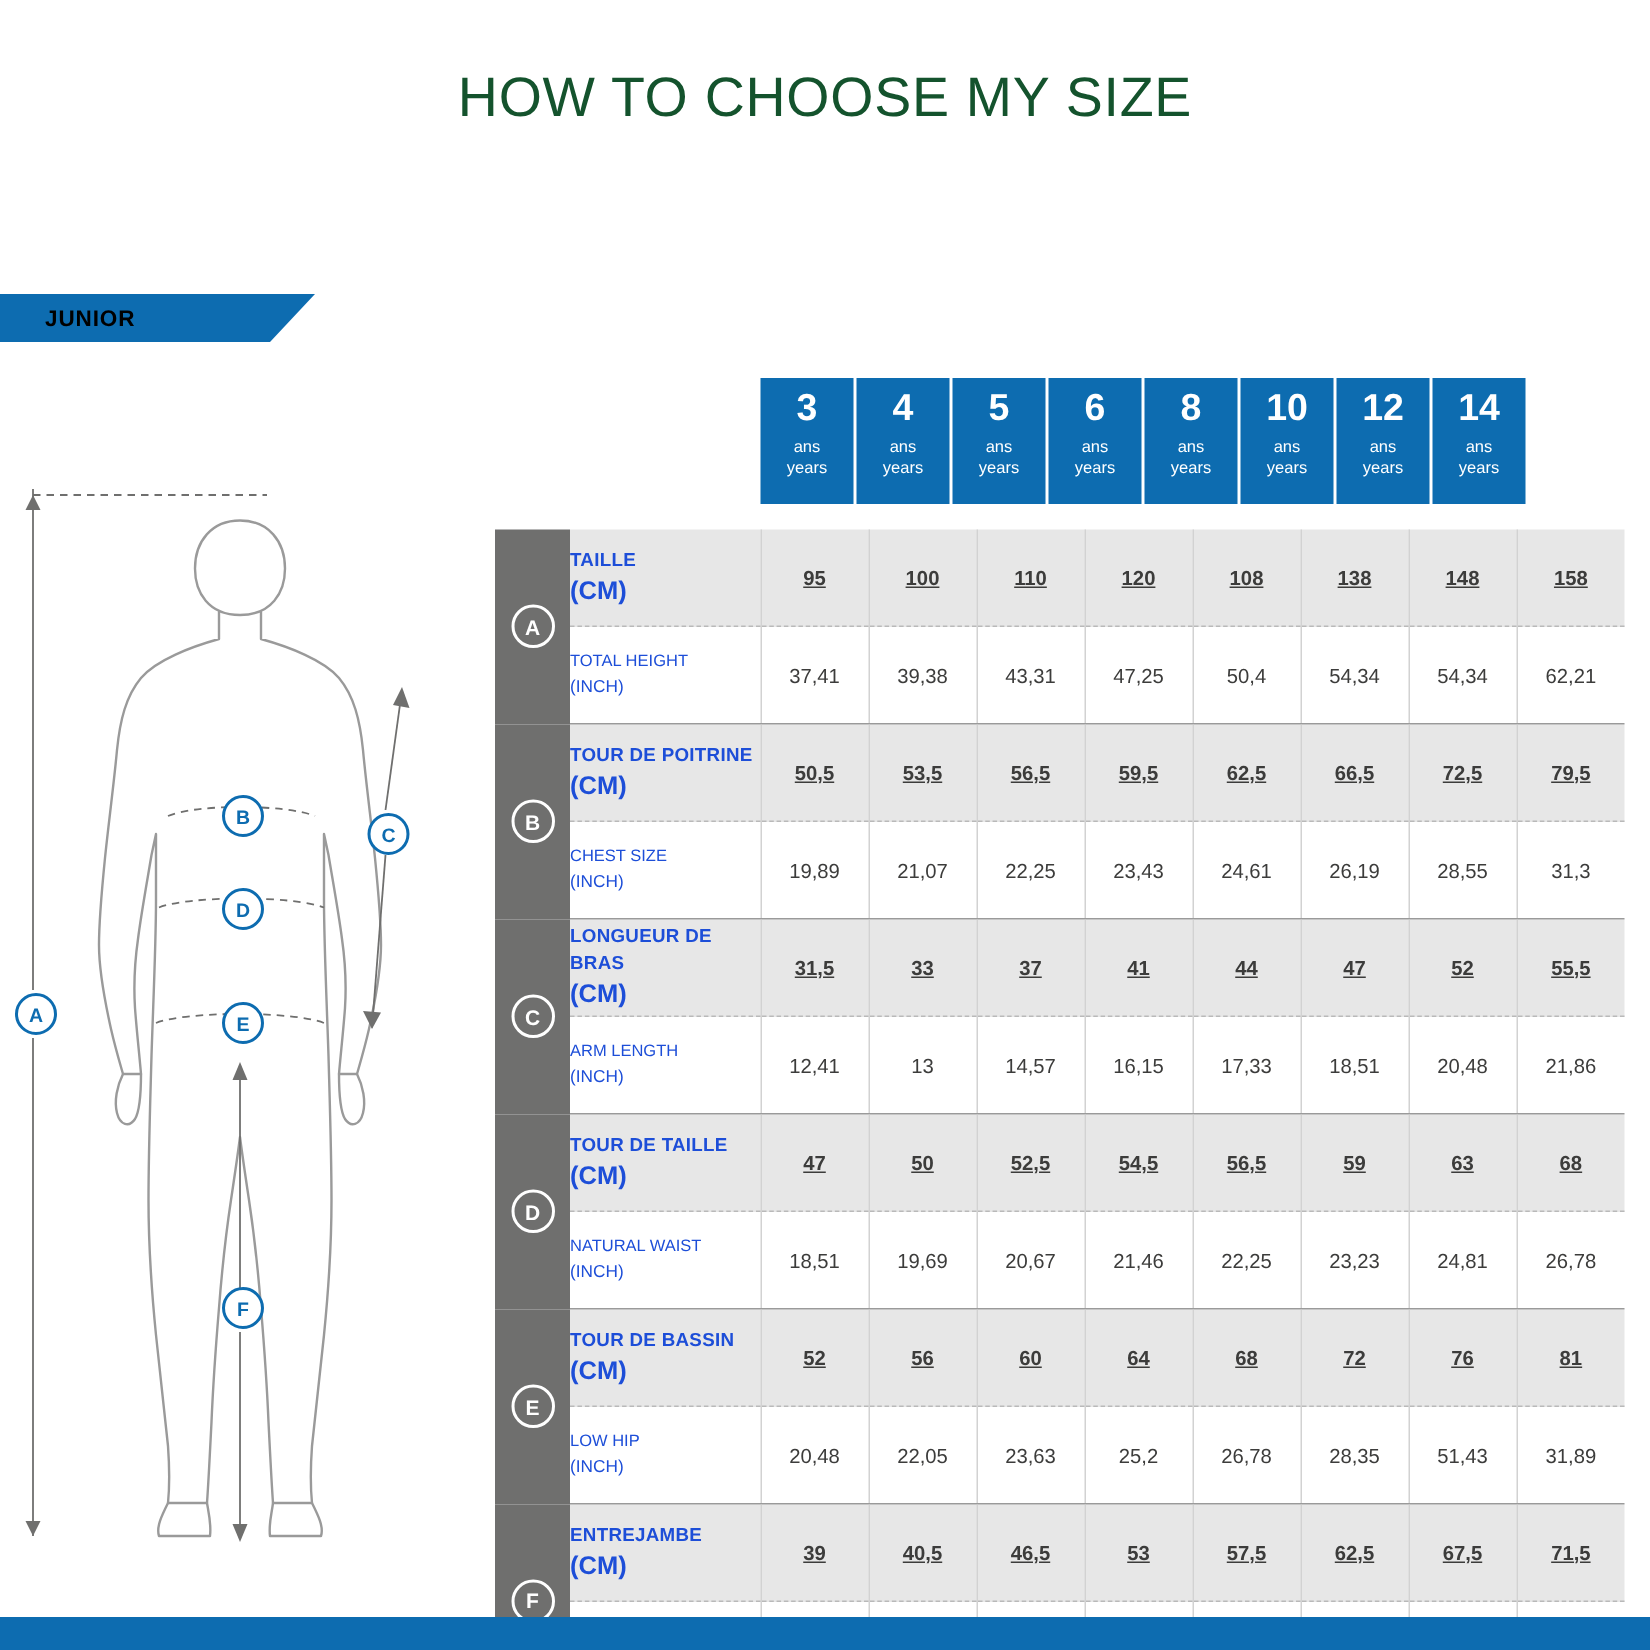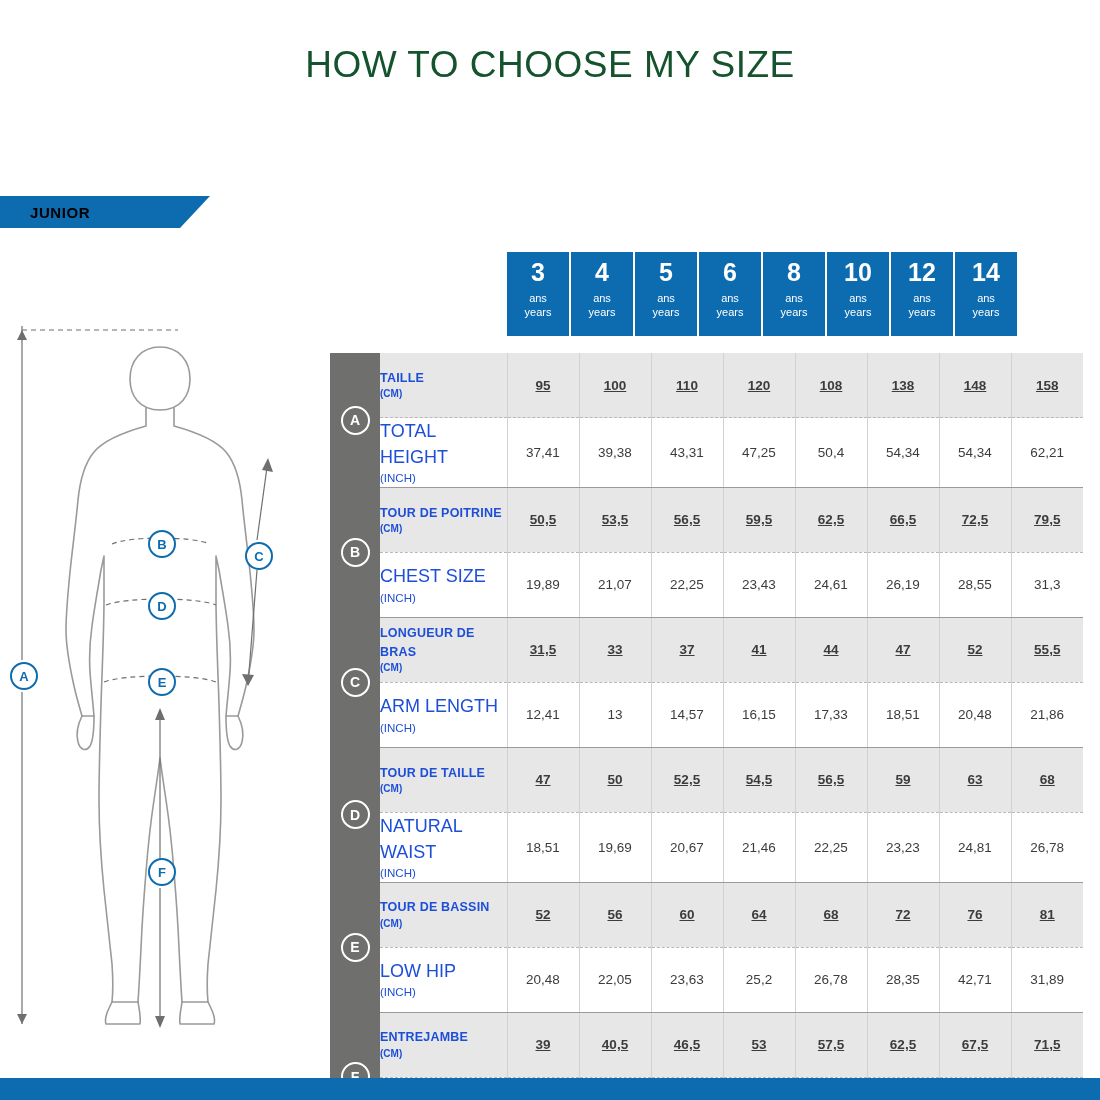--- a/index.html
+++ b/index.html
@@ -170,22 +170,22 @@
     background: #6f6f6e;
   }
 
   .lbl {
     padding-left: 18px;
     font-size: 12.5px;
     line-height: 1.45;
     color: #1d4ed8;
   }
   .row-cm .lbl .l1 { font-weight: bold; font-size: 12.5px; letter-spacing: 0.2px; }
-  .row-cm .lbl .l2 { font-weight: bold; font-size: 10px; }
-  .row-inch .lbl .l1 { font-weight: normal; font-size: 18px; }
+  .row-cm .lbl .l2 { font-weight: bold; font-size: 17px; }
+  .row-inch .lbl .l1 { font-weight: normal; font-size: 11px; }
   .row-inch .lbl .l2 { font-weight: normal; font-size: 11.5px; }
 
   .val {
     text-align: center;
     font-size: 13.5px;
     color: #3c3c3b;
   }
   .row-cm .val { font-weight: bold; text-decoration: underline; }
   .row-inch .val { font-weight: normal; }
 
@@ -426,21 +426,21 @@
           <td class="lbl lbl-cell">
             <div class="l1">LOW HIP</div>
             <div class="l2">(INCH)</div>
           </td>
           <td class="val">20,48</td>
           <td class="val">22,05</td>
           <td class="val">23,63</td>
           <td class="val">25,2</td>
           <td class="val">26,78</td>
           <td class="val">28,35</td>
-          <td class="val">42,71</td>
+          <td class="val">51,43</td>
           <td class="val">31,89</td>
         </tr>
         <tr class="row-cm">
           <td class="letter-cell" rowspan="2"><span class="letter-badge">F</span></td>
           <td class="lbl lbl-cell">
             <div class="l1">ENTREJAMBE</div>
             <div class="l2">(CM)</div>
           </td>
           <td class="val">39</td>
           <td class="val">40,5</td>

